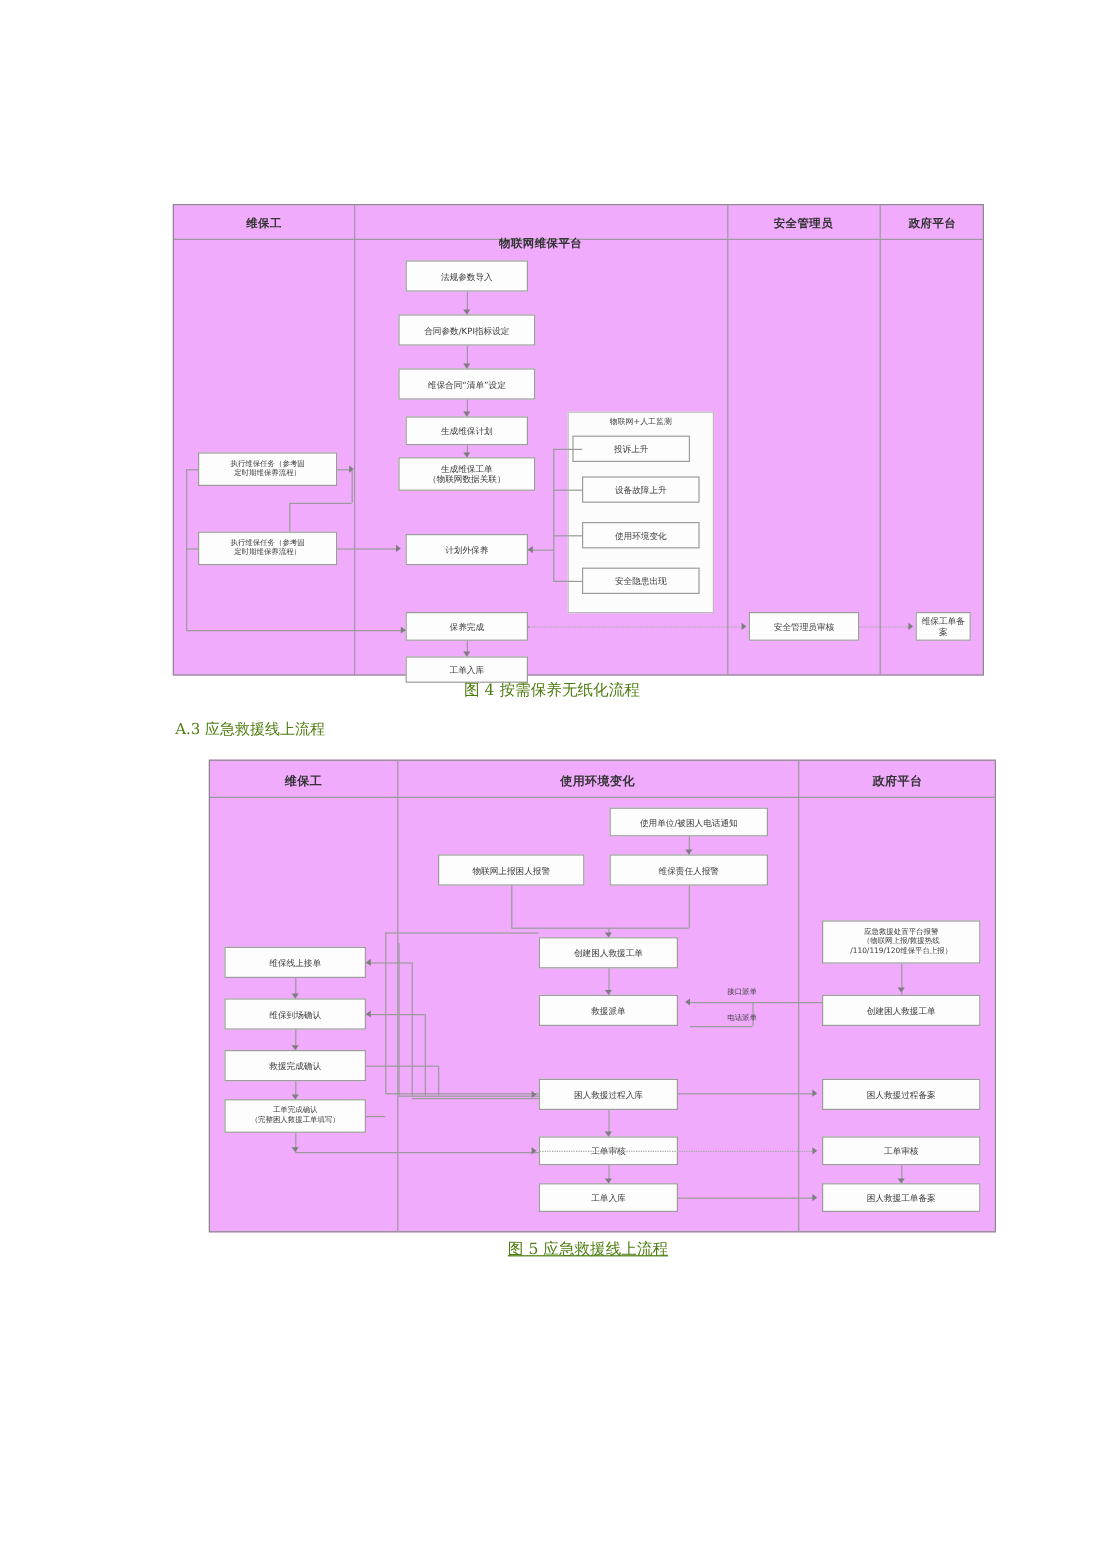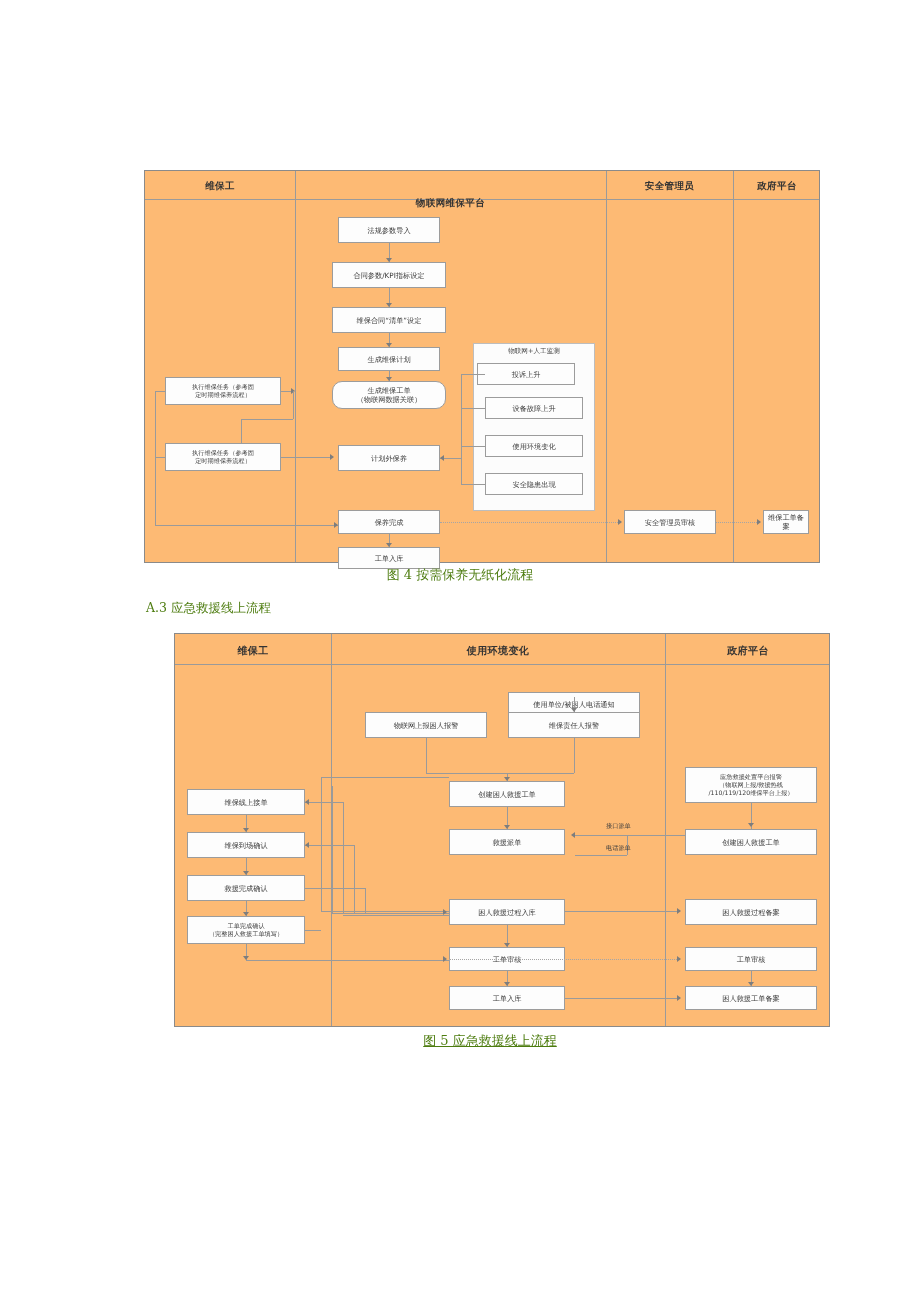--- a/index.html
+++ b/index.html
@@ -11,21 +11,21 @@
     position: relative;
     font-family: "DejaVu Sans", "Liberation Sans", sans-serif;
     color: #2b2b2b;
     overflow: hidden;
   }
 
   
   .fig {
     position: absolute;
     border: 1px solid #8a8a8a;
-    background: #fdba74;
+    background: #f0abfc;
     box-sizing: border-box;
   }
   .lane-line {
     position: absolute;
     top: 0; bottom: 0;
     width: 0;
     border-left: 1px solid #9a9a9a;
   }
   .header-rule {
     position: absolute;
@@ -126,21 +126,21 @@
 
   <div class="lane-title" style="left:0px;  top:9px; width:150px;">维保工</div>
   <div class="lane-title" style="left:150px;top:26px; width:311px;">物联网维保平台</div>
   <div class="lane-title" style="left:461px;top:9px; width:127px;">安全管理员</div>
   <div class="lane-title" style="left:588px;top:9px; width:88px;">政府平台</div>
 
   <div class="node" style="left:193px; top:46px;  width:102px; height:26px;">法规参数导入</div>
   <div class="node" style="left:187px; top:91px;  width:114px; height:26px;">合同参数/KPI指标设定</div>
   <div class="node" style="left:187px; top:136px; width:114px; height:26px;">维保合同“清单”设定</div>
   <div class="node" style="left:193px; top:176px; width:102px; height:24px;">生成维保计划</div>
-  <div class="node" style="left:187px; top:210px; width:114px; height:28px;border-radius:10px;">生成维保工单
+  <div class="node" style="left:187px; top:210px; width:114px; height:28px;">生成维保工单
 （物联网数据关联）</div>
   <div class="node" style="left:193px; top:274px; width:102px; height:26px;">计划外保养</div>
   <div class="node" style="left:193px; top:339px; width:102px; height:24px;">保养完成</div>
   <div class="node" style="left:193px; top:376px; width:102px; height:22px;">工单入库</div>
 
   <div class="ln lnv" style="left:244px; top:72px;  height:19px;"></div>
   <div class="arw down" style="left:241px; top:87px;"></div>
   <div class="ln lnv" style="left:244px; top:117px; height:19px;"></div>
   <div class="arw down" style="left:241px; top:132px;"></div>
   <div class="ln lnv" style="left:244px; top:162px; height:14px;"></div>
@@ -200,21 +200,21 @@
 <div class="fig" style="left:174px; top:633px; width:656px; height:394px;">
 
   <div class="lane-line" style="left:156px;"></div>
   <div class="lane-line" style="left:490px;"></div>
   <div class="header-rule" style="top:30px;"></div>
 
   <div class="lane-title" style="left:0px;   top:10px; width:156px; font-size:10px;">维保工</div>
   <div class="lane-title" style="left:156px; top:10px; width:334px; font-size:10px;">使用环境变化</div>
   <div class="lane-title" style="left:490px; top:10px; width:166px; font-size:10px;">政府平台</div>
 
-  <div class="node" style="left:333px; top:39px;  width:132px; height:24px;margin-top:19px;">使用单位/被困人电话通知</div>
+  <div class="node" style="left:333px; top:39px;  width:132px; height:24px;">使用单位/被困人电话通知</div>
   <div class="node" style="left:190px; top:78px;  width:122px; height:26px;">物联网上报困人报警</div>
   <div class="node" style="left:333px; top:78px;  width:132px; height:26px;">维保责任人报警</div>
   <div class="node" style="left:274px; top:147px; width:116px; height:26px;">创建困人救援工单</div>
   <div class="node" style="left:274px; top:195px; width:116px; height:26px;">救援派单</div>
   <div class="node" style="left:274px; top:265px; width:116px; height:26px;">困人救援过程入库</div>
   <div class="node" style="left:274px; top:313px; width:116px; height:24px;">工单审核</div>
   <div class="node" style="left:274px; top:352px; width:116px; height:24px;">工单入库</div>
 
   <div class="ln lnv" style="left:399px; top:63px; height:15px;"></div>
   <div class="arw down" style="left:396px; top:74px;"></div>

